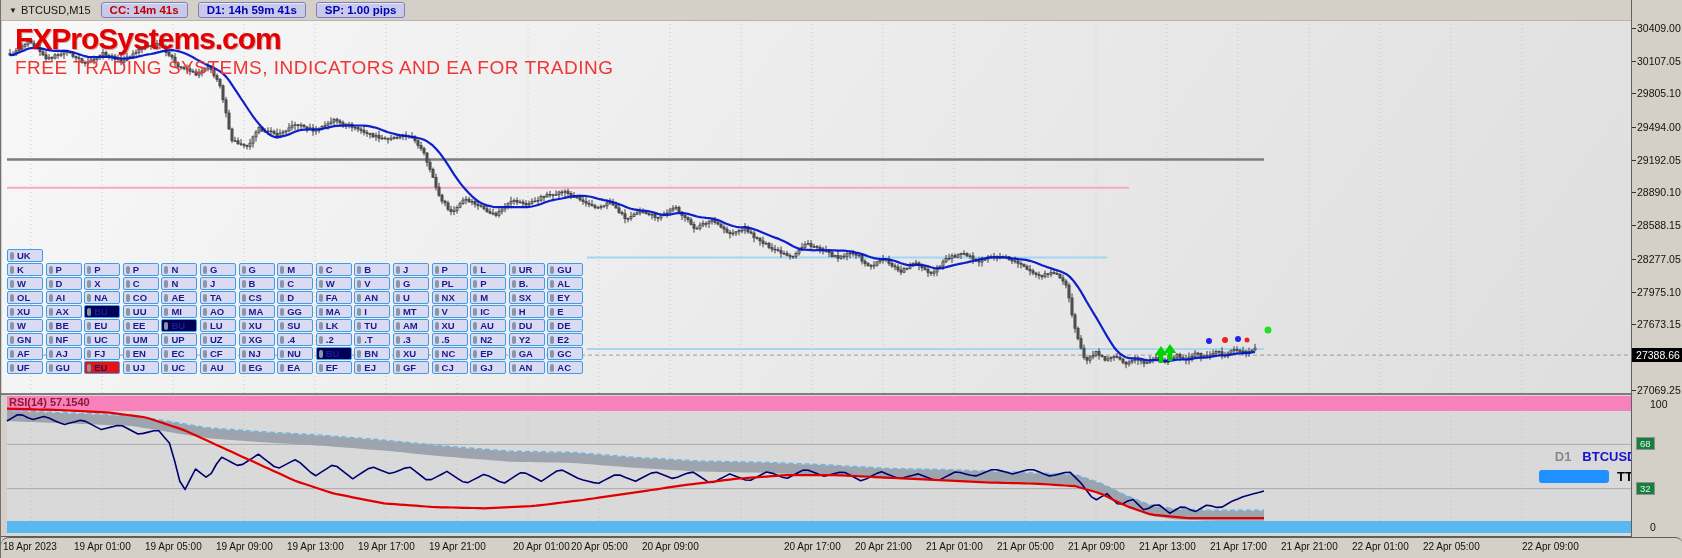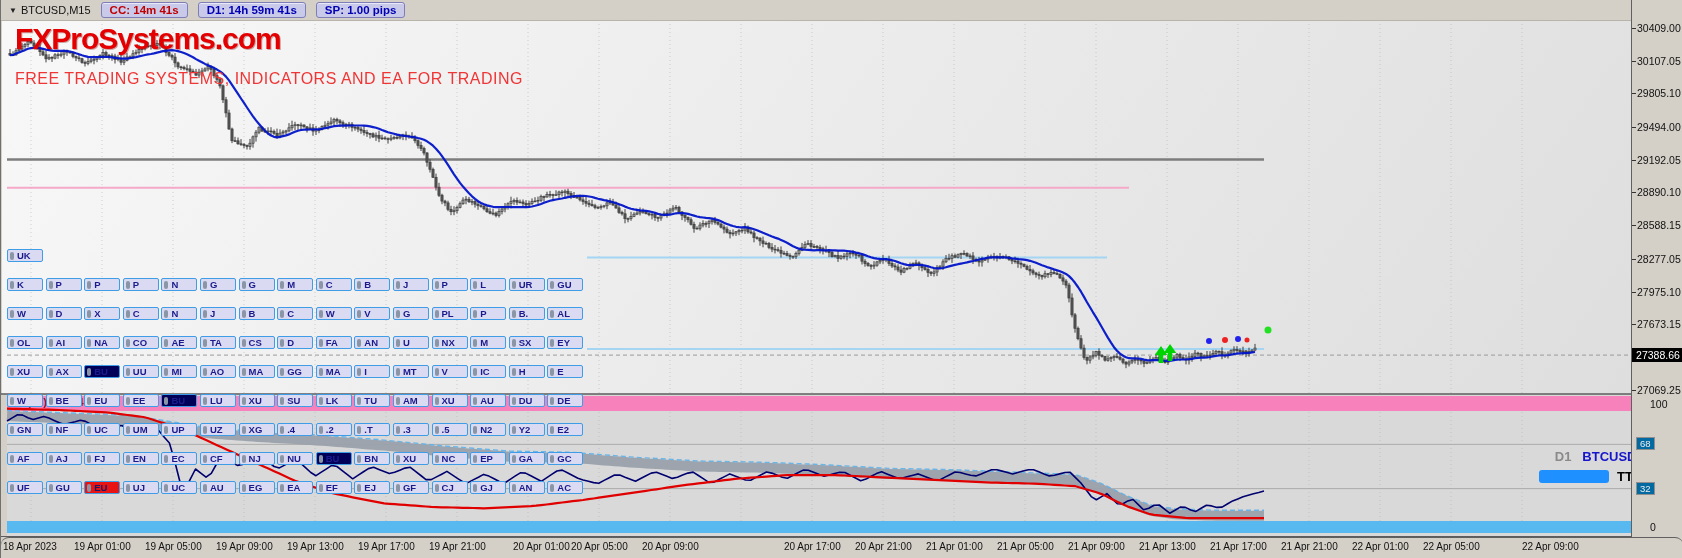--- a/index.html
+++ b/index.html
@@ -13,41 +13,41 @@
   .chip{margin-left:10px;background:#c9c9ea;border:1px solid #7d7db8;border-radius:3px;
         padding:1px 8px;font-size:11.5px;font-weight:bold;box-shadow:inset 0 1px 0 #e8e8f8;}
   
   #chart-bg{position:absolute;left:1px;top:20px;width:1629px;height:374px;
             background:linear-gradient(125deg,#f8f8f8 0%,#ececec 45%,#dedede 100%);z-index:1;}
   #main-svg{position:absolute;left:0;top:0;width:1682px;height:558px;z-index:5;pointer-events:none;}
   
   #logo{position:absolute;left:14px;top:24px;z-index:20;}
   #logo-title{font-size:30px;font-weight:bold;letter-spacing:-1px;line-height:30px;
               text-shadow:1px 1px 0 rgba(120,0,0,.35);}
-  #logo-tag{font-size:16px;margin-top:16px;letter-spacing:.5px;}
+  #logo-tag{font-size:19px;margin-top:3px;letter-spacing:.5px;}
   
-  #pair-grid{position:absolute;left:6px;top:249px;z-index:25;display:flex;flex-direction:column;gap:16px;}
+  #pair-grid{position:absolute;left:6px;top:249px;z-index:25;display:flex;flex-direction:column;gap:1px;}
   .grid-row{display:flex;gap:2.6px;}
   .pair-btn{width:36px;height:13px;box-sizing:border-box;background:#dadaf2;border:1px solid #3f9ce6;
             border-radius:2px;display:flex;align-items:center;padding-left:2px;cursor:pointer;}
   .pair-btn .btn-icon{width:4px;height:8px;background:#8a96a6;border-radius:2px;margin-right:3px;flex:none;}
   .pair-btn .btn-label{font-size:9.5px;font-weight:bold;color:#1a1a8c;line-height:10px;white-space:nowrap;}
   .pair-btn.sel{background:#000058;}
   .pair-btn.sel .btn-label{color:#1c1c90;}
   .pair-btn.red{background:#e81414;}
   .pair-btn.red .btn-label{color:#181868;}
   
   #price-axis{position:absolute;left:1630px;top:0;width:52px;height:537px;background:#d4d0c8;
               border-left:1px solid #606060;z-index:30;}
   .price-label{position:absolute;left:5px;font-size:10.5px;color:#111;white-space:nowrap;}
   .price-label:before{content:"";position:absolute;left:-5px;top:50%;width:4px;height:1px;background:#333;}
   #price-badge{position:absolute;left:0px;width:52px;background:#000;color:#fff;font-size:10.5px;
                text-align:center;padding:1px 0;z-index:31;}
   .ind-plain{position:absolute;left:18px;font-size:10.5px;color:#111;}
-  .ind-chip{position:absolute;left:4px;font-size:9.5px;color:#ededed;background:#0369a1;
+  .ind-chip{position:absolute;left:4px;font-size:9.5px;color:#ededed;background:#15803d;
             border:1px solid #8f8f8f;padding:0 3px;}
   
   #rsi-label{position:absolute;left:8px;top:396px;z-index:22;font-size:11px;font-weight:bold;color:#8d1a32;}
   #ind-legend{position:absolute;left:1538px;top:449px;z-index:22;text-align:right;}
   #ind-legend .row1{font-size:13px;font-weight:bold;}
   #ind-legend .row2{margin-top:5px;display:flex;align-items:center;justify-content:flex-end;gap:8px;}
   #legend-swatch{width:70px;height:13px;border-radius:3px;}
   #legend-tti{font-size:13px;font-weight:bold;color:#000;}
   
   #time-axis{position:absolute;left:0;top:537px;width:1682px;height:21px;background:#d4d0c8;

